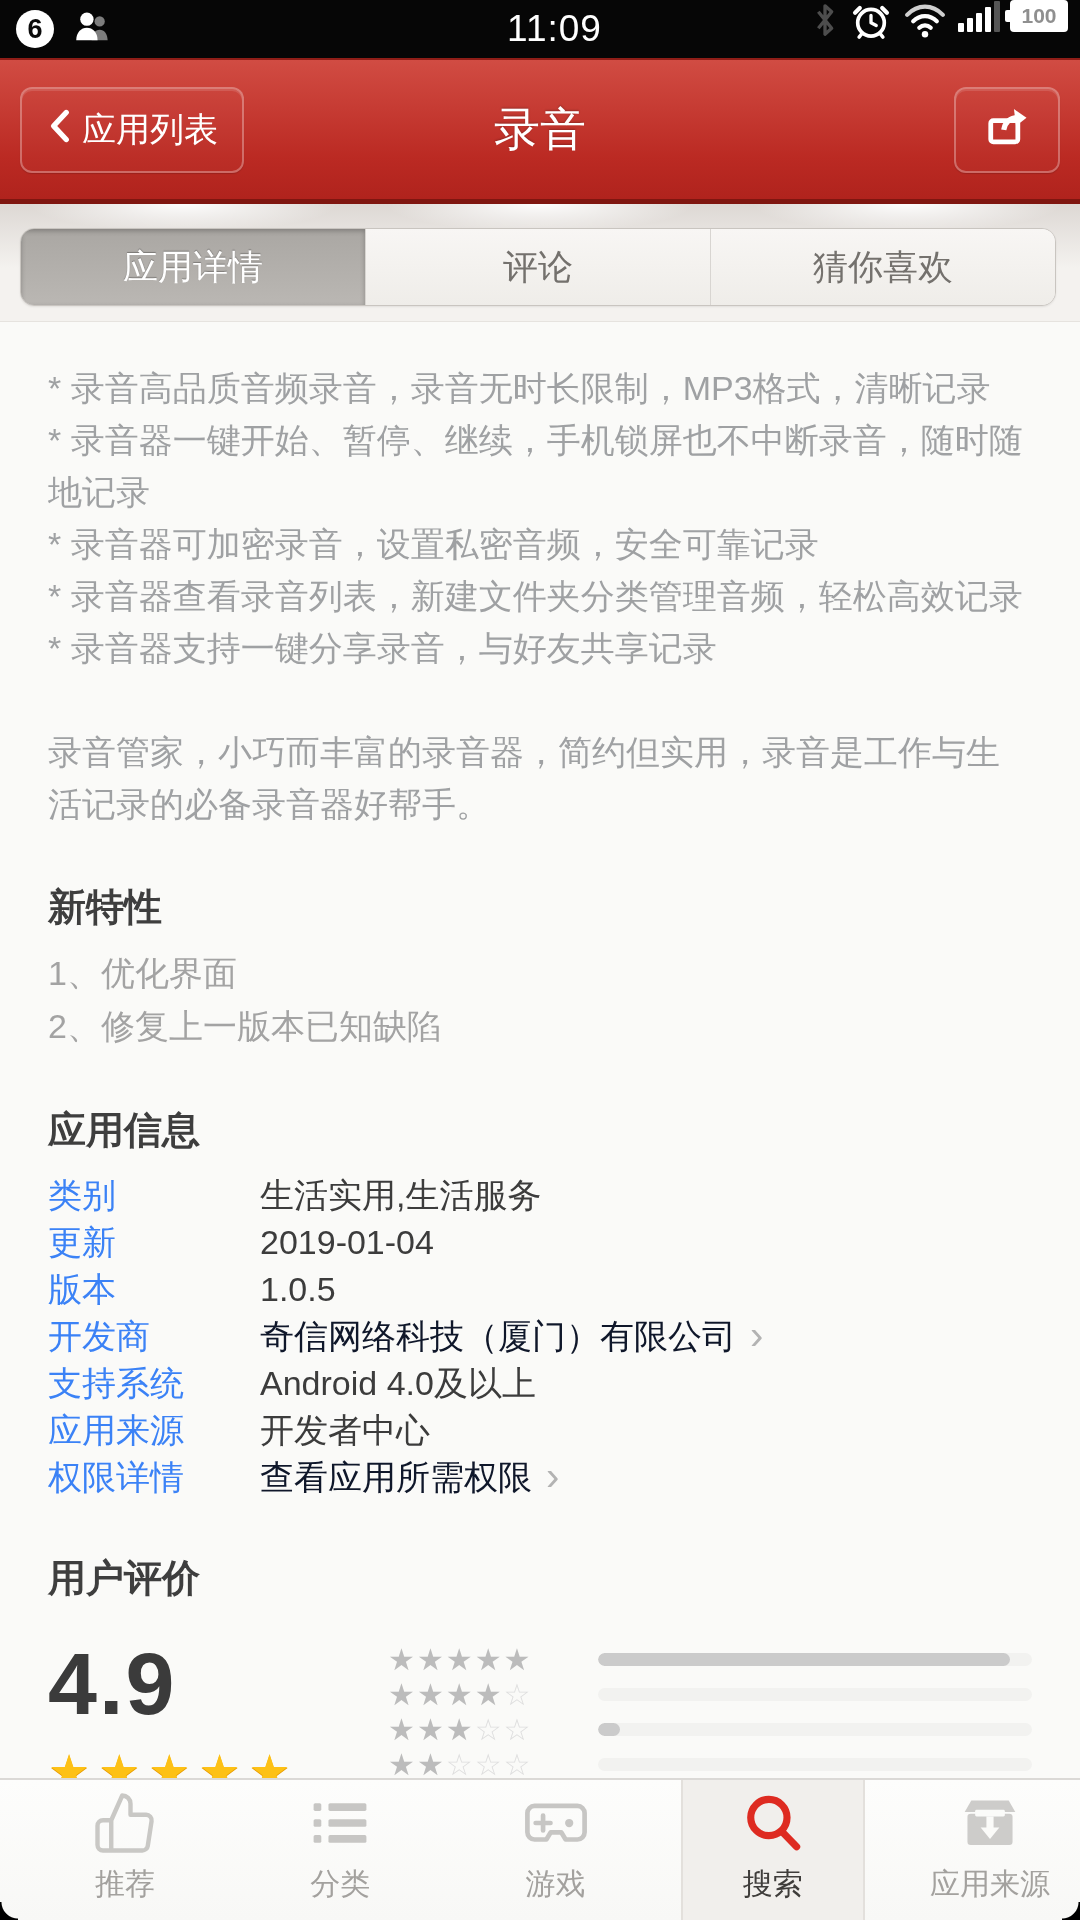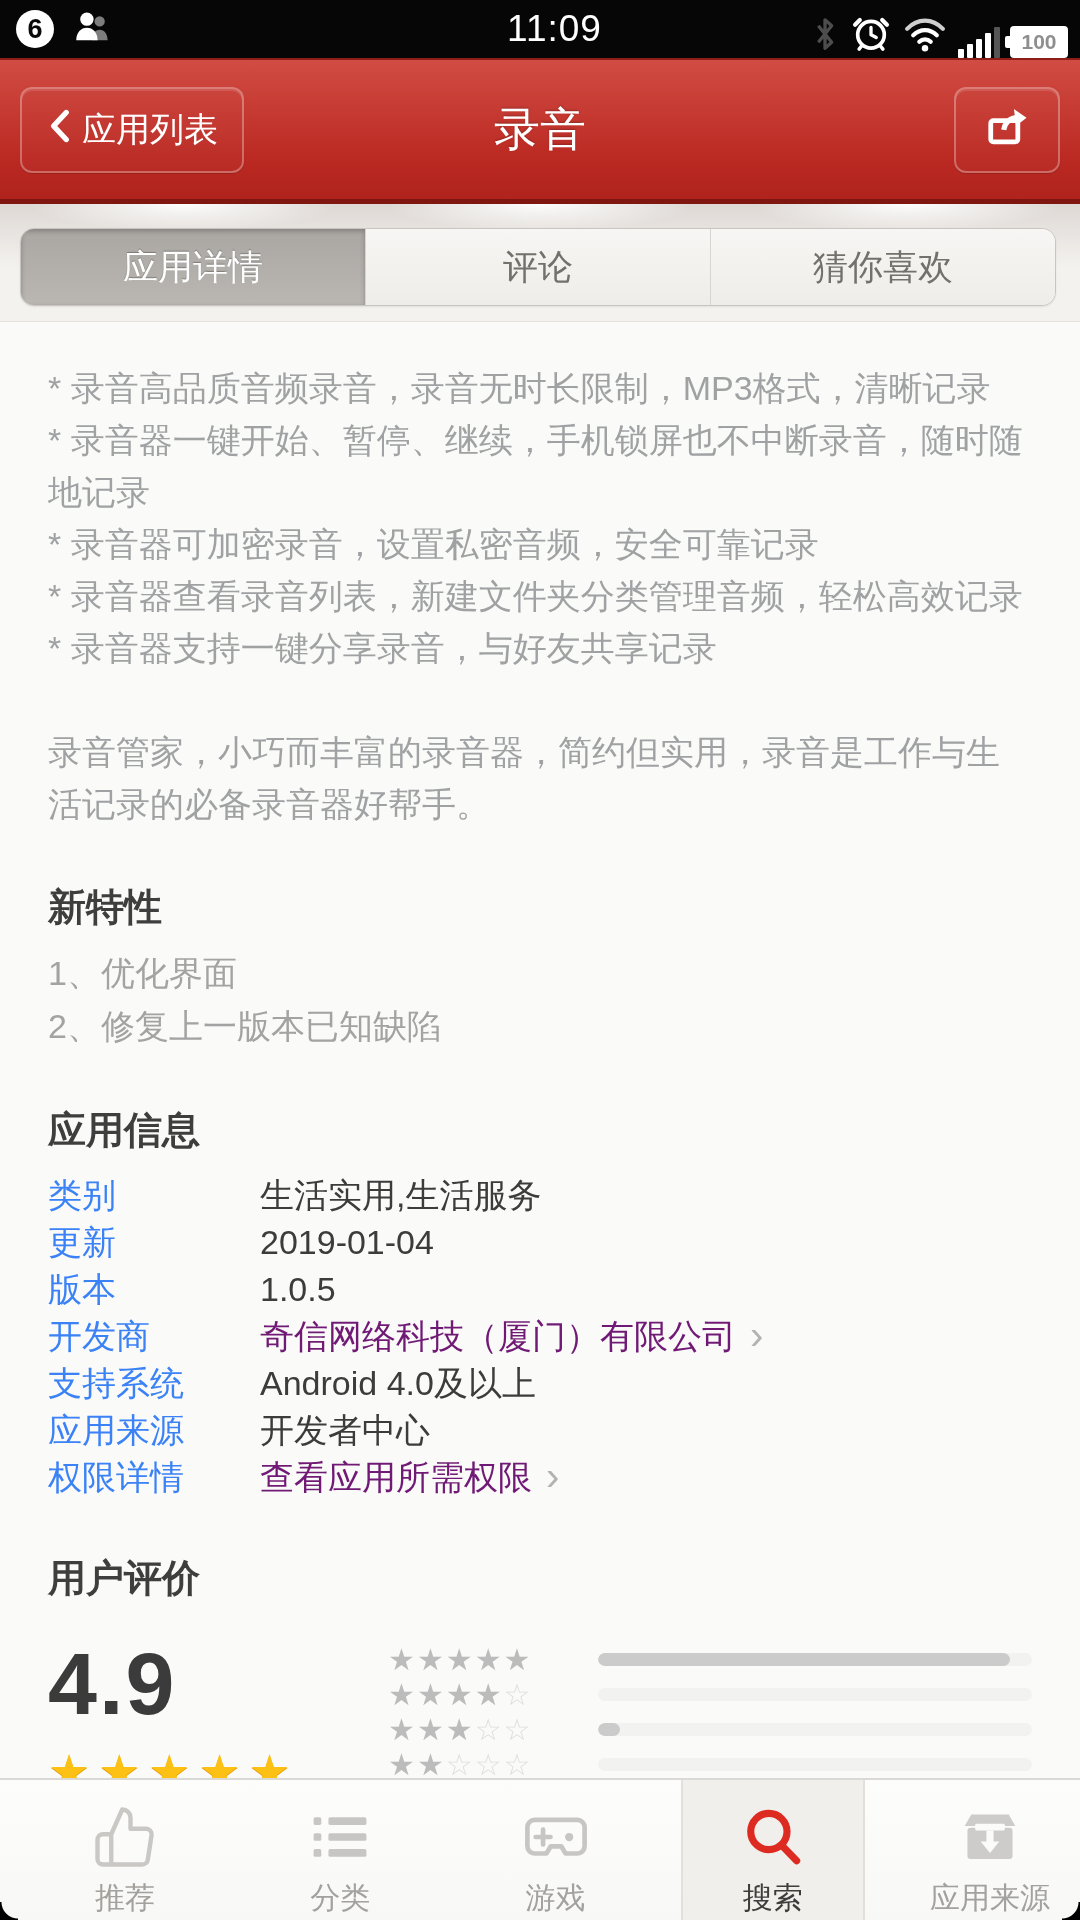--- a/index.html
+++ b/index.html
@@ -6,21 +6,21 @@
   html,body { width:1080px; height:1920px; }
   body { font-family:"Liberation Sans","DejaVu Sans",sans-serif; background:#000; }
   .screen { position:relative; width:1080px; height:1920px; background:#f9f9f7; overflow:hidden; }
 
   
   .statusbar { position:absolute; top:0; left:0; right:0; height:58px; background:#060606;
     display:flex; align-items:center; padding:0 16px; }
   .sb-badge { width:38px; height:38px; border-radius:50%; background:#fff; color:#0a0a0a;
     font-weight:bold; font-size:27px; display:flex; align-items:center; justify-content:center; margin-right:16px; }
   .sb-time { position:absolute; left:0; right:0; text-align:center; color:#fff; font-size:37px; letter-spacing:1px;padding-left:29px; }
-  .sb-right { position:absolute; right:12px; top:0; height:58px; display:flex; align-items:flex-end; gap:10px; }
+  .sb-right { position:absolute; right:12px; top:0; height:58px; display:flex; align-items:flex-start; gap:10px; }
   .sig { display:flex; align-items:flex-end; gap:3px; height:32px; }
   .sig i { display:block; width:6px; background:#fff; border-radius:1px; }
   .sig i.dim { background:#555; }
   .battery { position:relative; width:58px; height:32px; background:#fff; border-radius:4px;
     display:flex; align-items:center; justify-content:center; color:#8f8f8f; font-size:21px; font-weight:bold; }
   .battery::before { content:""; position:absolute; left:-5px; top:10px; width:5px; height:12px; background:#fff; border-radius:2px 0 0 2px; }
 
   
   .header { position:absolute; top:58px; left:0; right:0; height:146px;
     background:linear-gradient(#d14c43,#bb2a23 70%,#b0231d);
@@ -55,39 +55,39 @@
   .content { position:absolute; top:322px; left:0; right:0; bottom:142px; overflow:hidden; background:#fafaf8; }
   .desc { padding:40px 48px 0; font-size:34px; line-height:52px; color:#9fa1a3; }
   .desc > div { word-break:break-all; }
   .summary { margin-top:52px; }
   .h2 { margin:52px 48px 0; font-size:38px; font-weight:bold; color:#3e3e3e; }
   .feat-list { margin:14px 48px 0; font-size:34px; line-height:53px; color:#a3a3a3; }
   .info-rows { margin-top:16px; }
   .info-row { display:flex; padding:0 48px; font-size:34px; line-height:47px; }
   .info-label { width:212px; color:#3b82f6; flex-shrink:0; }
   .info-value { color:#3c3c3c; }
-  .info-value.link { color:#701a75;text-align:right; }
+  .info-value.link { color:#0f172a;text-align:right; }
   .chev { color:#b3b3b3; font-size:40px; margin-left:14px; line-height:44px; }
 
   
   .rating { display:flex; margin:34px 48px 0; }
   .rate-left { width:340px; flex-shrink:0; }
   .score { font-size:88px; font-weight:bold; color:#3b3b3b; line-height:92px; letter-spacing:2px; }
   .score-stars { margin-top:14px; font-size:47px; color:#fdc116; letter-spacing:8px; text-shadow:0 1px 0 #e89b00; }
   .rate-right { flex:1; padding-top:4px; }
   .dist-row { display:flex; align-items:center; height:35px; }
   .dist-stars { width:182px; font-size:30px; letter-spacing:2px; flex-shrink:0; }
   .dist-stars .f { color:#bcbcbc; } .dist-stars .e { color:#dedede; }
   .dist-bar { flex:1; margin-left:28px; height:13px; background:#f2f2f0; border-radius:7px; overflow:hidden; }
   .dist-fill { height:100%; background:#cbcbcb; border-radius:7px; }
 
   
   .nav { position:absolute; left:0; right:0; bottom:0; height:142px; display:flex;
     border-top:2px solid #dbd9d6; background:linear-gradient(#fdfdfc,#f8f8f6); }
-  .nav-item { flex:1; display:flex; flex-direction:column; align-items:center; padding-top:24px; gap:4px; cursor:pointer;margin-left:35px; }
+  .nav-item { flex:1; display:flex; flex-direction:column; align-items:center; padding-top:10px; gap:4px; cursor:pointer;margin-left:35px; }
   .nav-item svg { width:66px; height:66px; }
   .nav-label { font-size:30px; color:#a3a19e; }
   .nav-item.active { background:#f1efec; border-left:2px solid #e3e0dc; border-right:2px solid #e3e0dc; }
   .nav-item.active .nav-label { color:#3f3d3b; }
   .corner { position:absolute; bottom:0; width:18px; height:18px; }
   .corner.l { left:0; background:radial-gradient(circle at 18px 0px, rgba(0,0,0,0) 16px, #000 17px); }
   .corner.r { right:0; background:radial-gradient(circle at 0px 0px, rgba(0,0,0,0) 16px, #000 17px); }
 </style>
 </head>
 <body>

